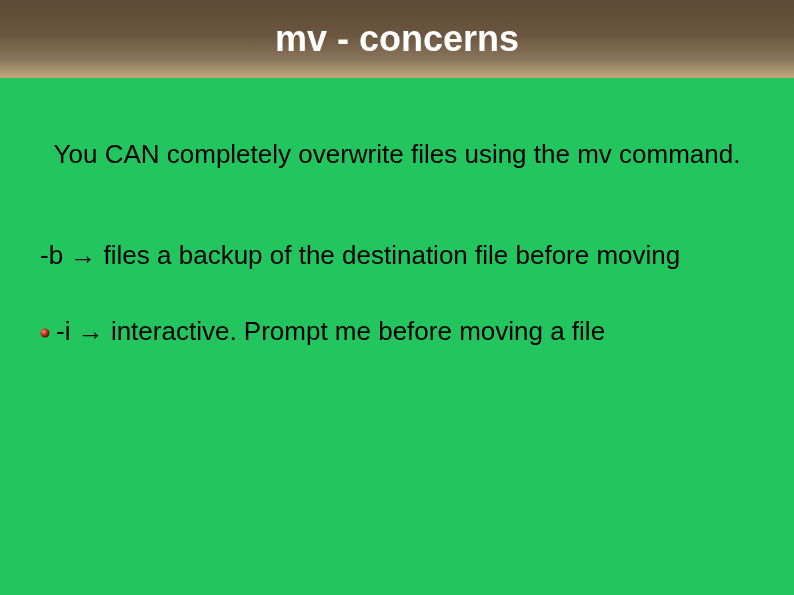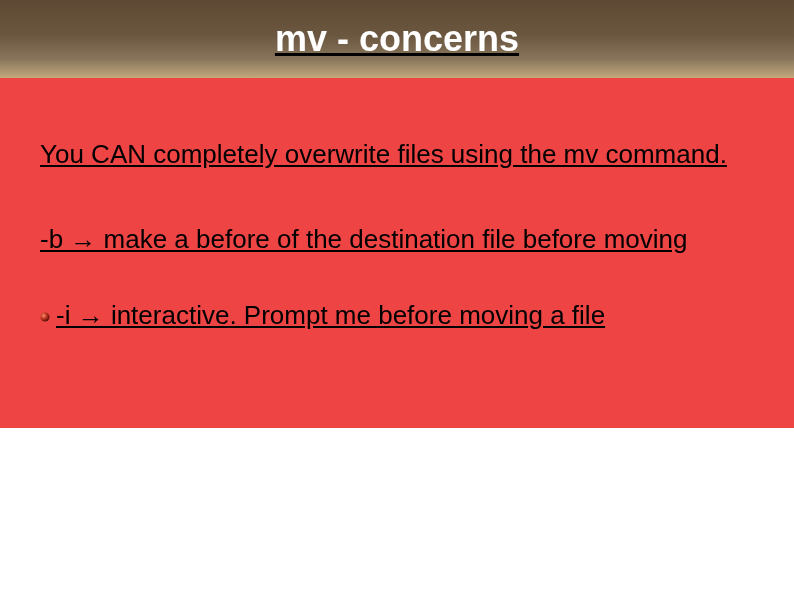--- a/index.html
+++ b/index.html
@@ -5,24 +5,23 @@
   html, body {
     margin: 0;
     padding: 0;
     width: 794px;
     height: 595px;
     overflow: hidden;
     font-family: Arial, Helvetica, sans-serif;
   }
   .slide {
     width: 794px;
-    height: 428px;
-    background: #ef4444;
+    height: 595px;
+    background: #22c55e;
     position: relative;
-    text-decoration: underline;
   }
   .title-bar {
     width: 100%;
     height: 78px;
     background: linear-gradient(to bottom, #5e4a34 0%, #6b563f 45%, #87745a 75%, #c2a87d 100%);
     display: flex;
     align-items: center;
     justify-content: center;
   }
   .title {
@@ -31,21 +30,22 @@
     font-weight: bold;
     text-align: center;
   }
   .body {
     padding: 60px 40px 0 40px;
     color: #000000;
     font-size: 26px;
     line-height: 1.25;
   }
   .p1 {
-    margin-bottom: 52px;
+    text-align: center;
+    margin-bottom: 68px;
   }
   .p2-block {
     margin-bottom: 44px;
   }
   .p2-center {
     text-align: center;
   }
   .p2-left {
     text-align: left;
   }
@@ -70,21 +70,21 @@
 </head>
 <body>
 
 <div class="slide">
   <div class="title-bar">
     <div class="title">mv - concerns</div>
   </div>
   <div class="body">
     <div class="p1">You CAN completely overwrite files using the mv command.</div>
     <div class="p2-block">
-      <div class="p2-left">-b → make a before of the destination file before moving</div>
+      <div class="p2-left">-b → files a backup of the destination file before moving</div>
     </div>
     <div class="p3">
       <span class="bullet">
         <svg width="10" height="10" viewBox="0 0 10 10">
           <defs>
             <radialGradient id="g" cx="35%" cy="35%" r="65%">
               <stop offset="0%" stop-color="#ff8a66"></stop>
               <stop offset="60%" stop-color="#b02e1a"></stop>
               <stop offset="100%" stop-color="#5a1408"></stop>
             </radialGradient>

